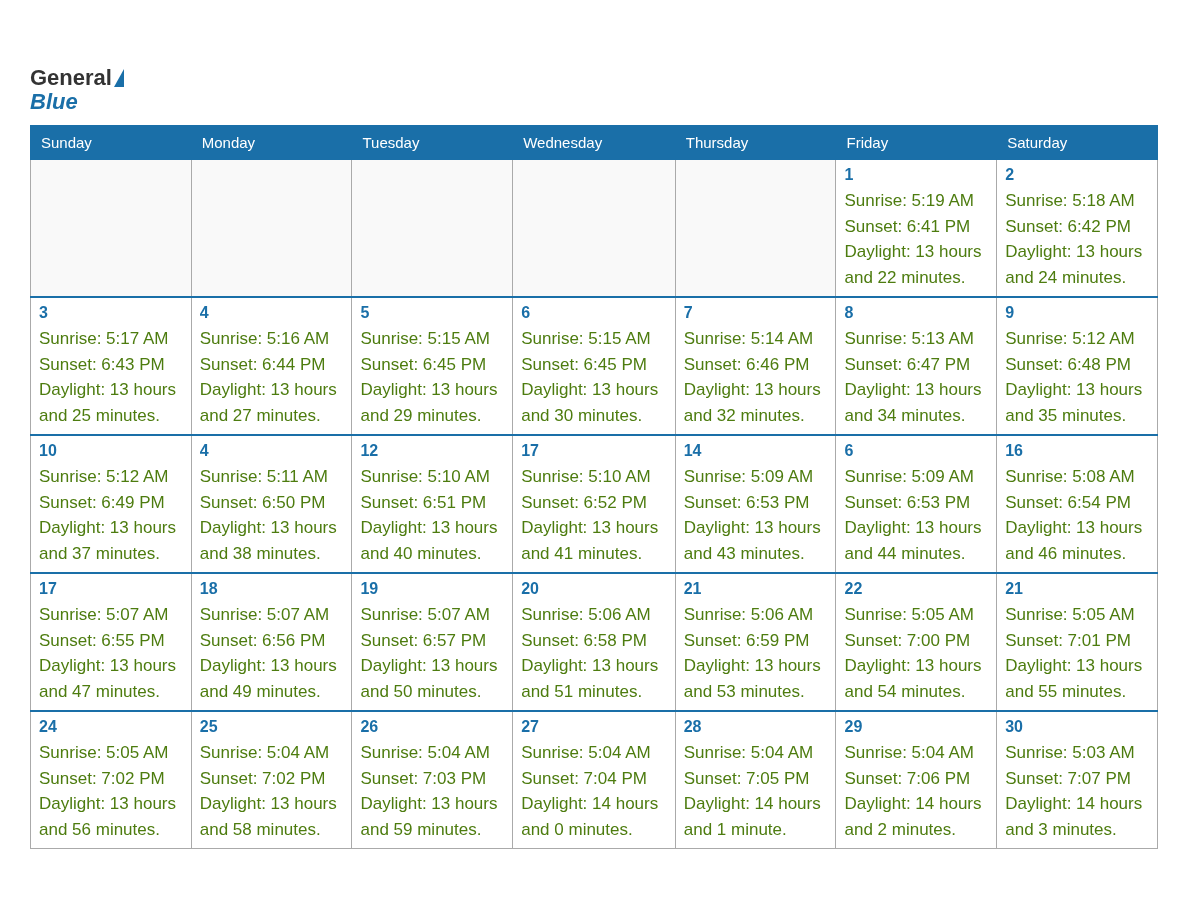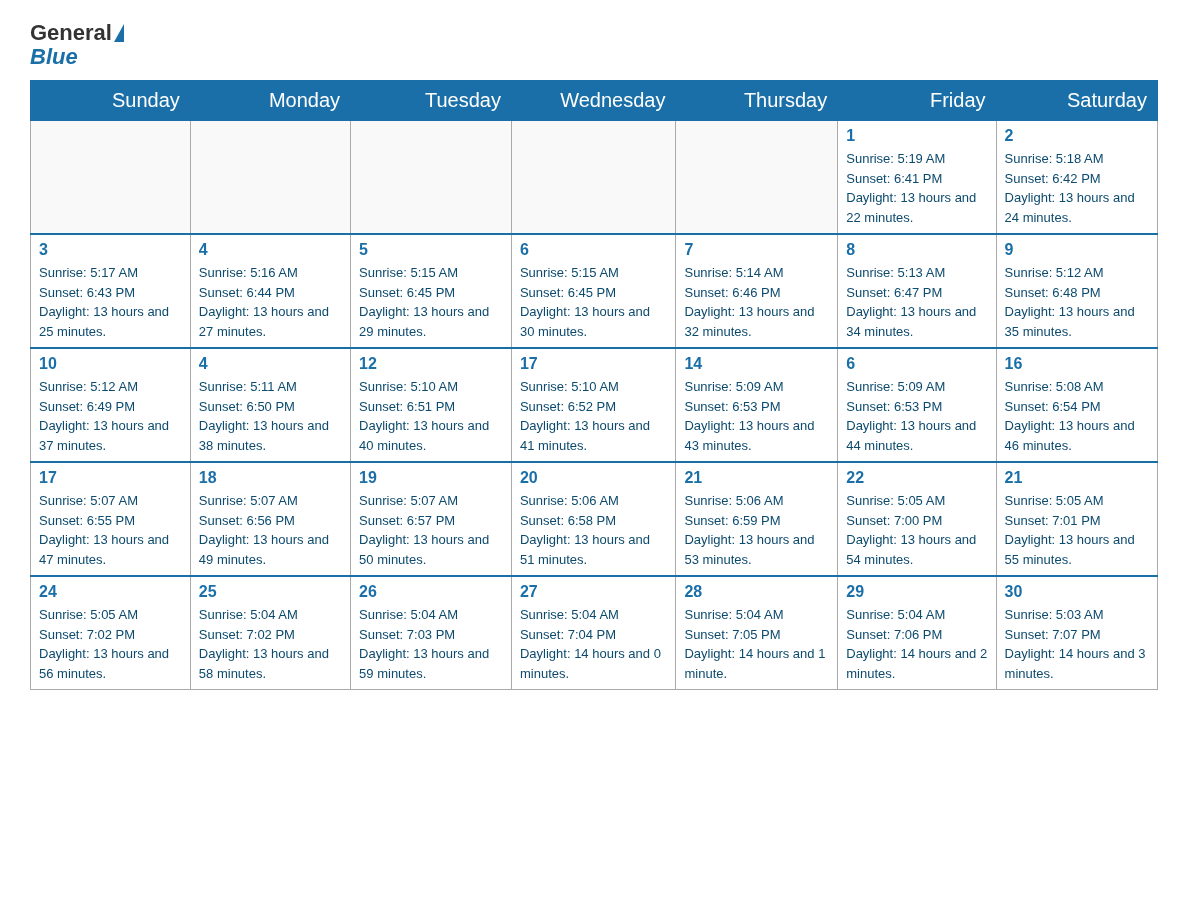--- a/index.html
+++ b/index.html
@@ -21,20 +21,21 @@
       display: flex;
       flex-direction: column;
       align-items: flex-start;
     }
     .logo-text {
       display: flex;
       align-items: center;
       font-size: 22px;
       font-weight: bold;
       color: #333;
+      margin-top: 45px;
     }
     .logo-general { color: #333; }
     .logo-triangle {
       width: 0;
       height: 0;
       border-left: 10px solid transparent;
       border-right: 0px solid transparent;
       border-bottom: 18px solid #1a6fa8;
       display: inline-block;
       margin: 0 2px;
@@ -66,46 +67,46 @@
       margin-top: 4px;
     }
     .calendar {
       width: 100%;
       border-collapse: collapse;
       margin-top: 10px;
     }
     .calendar th {
       background-color: #1a6fa8;
       color: #fff;
-      font-size: 20px;
+      font-size: 15px;
       font-weight: normal;
       padding: 8px 10px;
-      text-align: right;
+      text-align: left;
       border: 1px solid #1a6fa8;
     }
     .calendar td {
       border: 1px solid #aaa;
       vertical-align: top;
       padding: 6px 8px;
       width: 170px;
       min-height: 100px;
       font-size: 13px;
       color: #333;
     }
     .day-num {
       font-size: 16px;
       font-weight: bold;
       color: #1a6fa8;
       display: block;
       margin-bottom: 4px;
     }
     .day-info {
-      color: #0c4a6e;
+      color: #4d7c0f;
       line-height: 1.5;
-      font-size: 13px;
+      font-size: 17px;
     }
     .empty-cell {
       background: #f9f9f9;
     }
     .row-divider td {
       border-top: 2px solid #1a6fa8;
     }
   </style>
 </head>
 <body>

